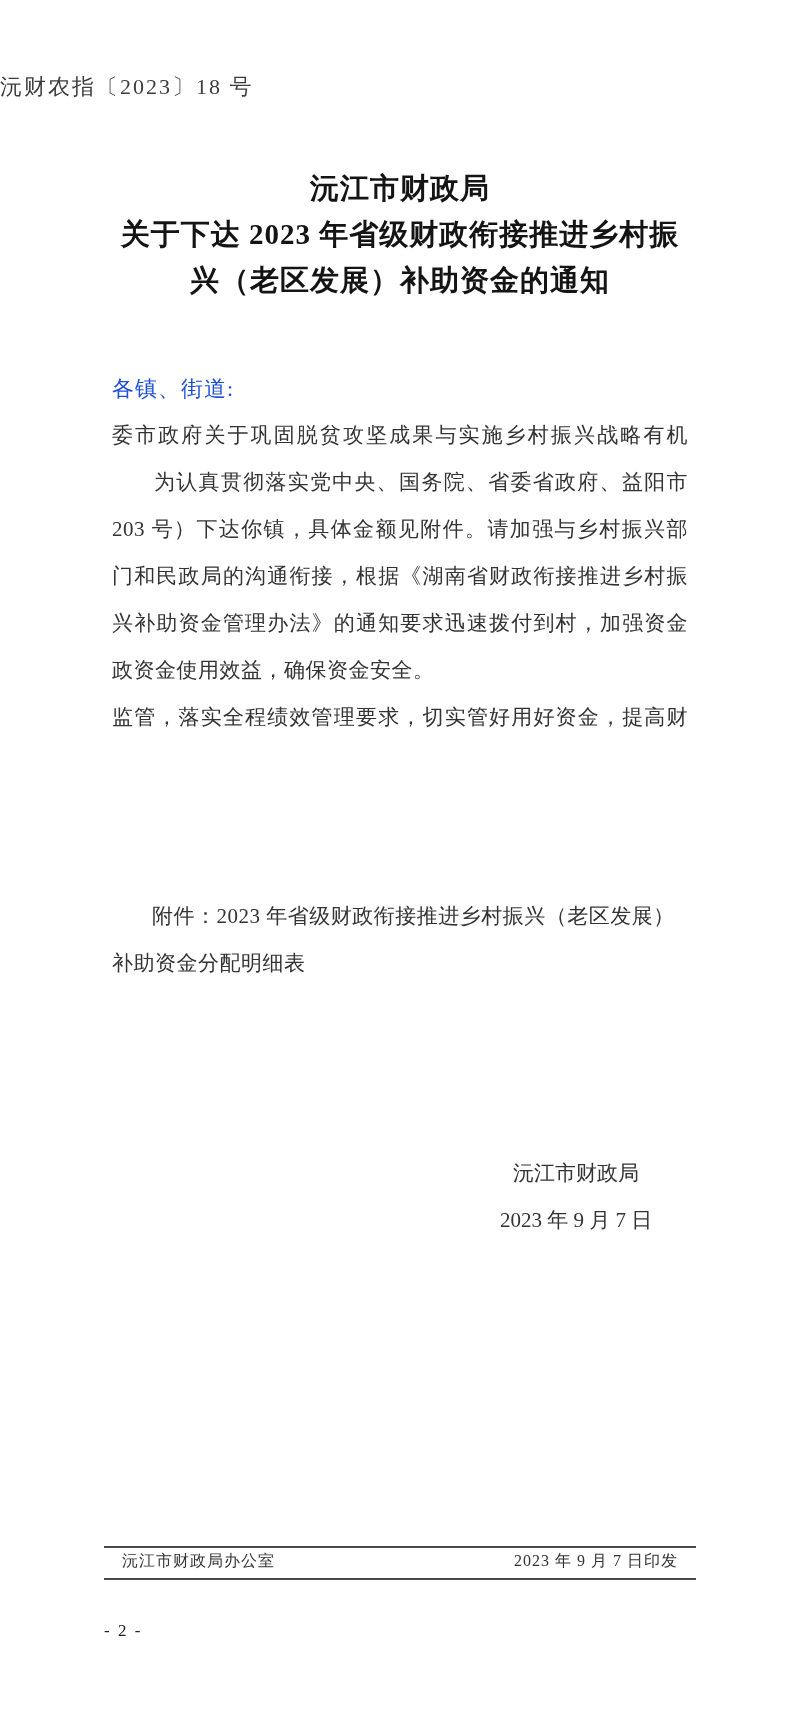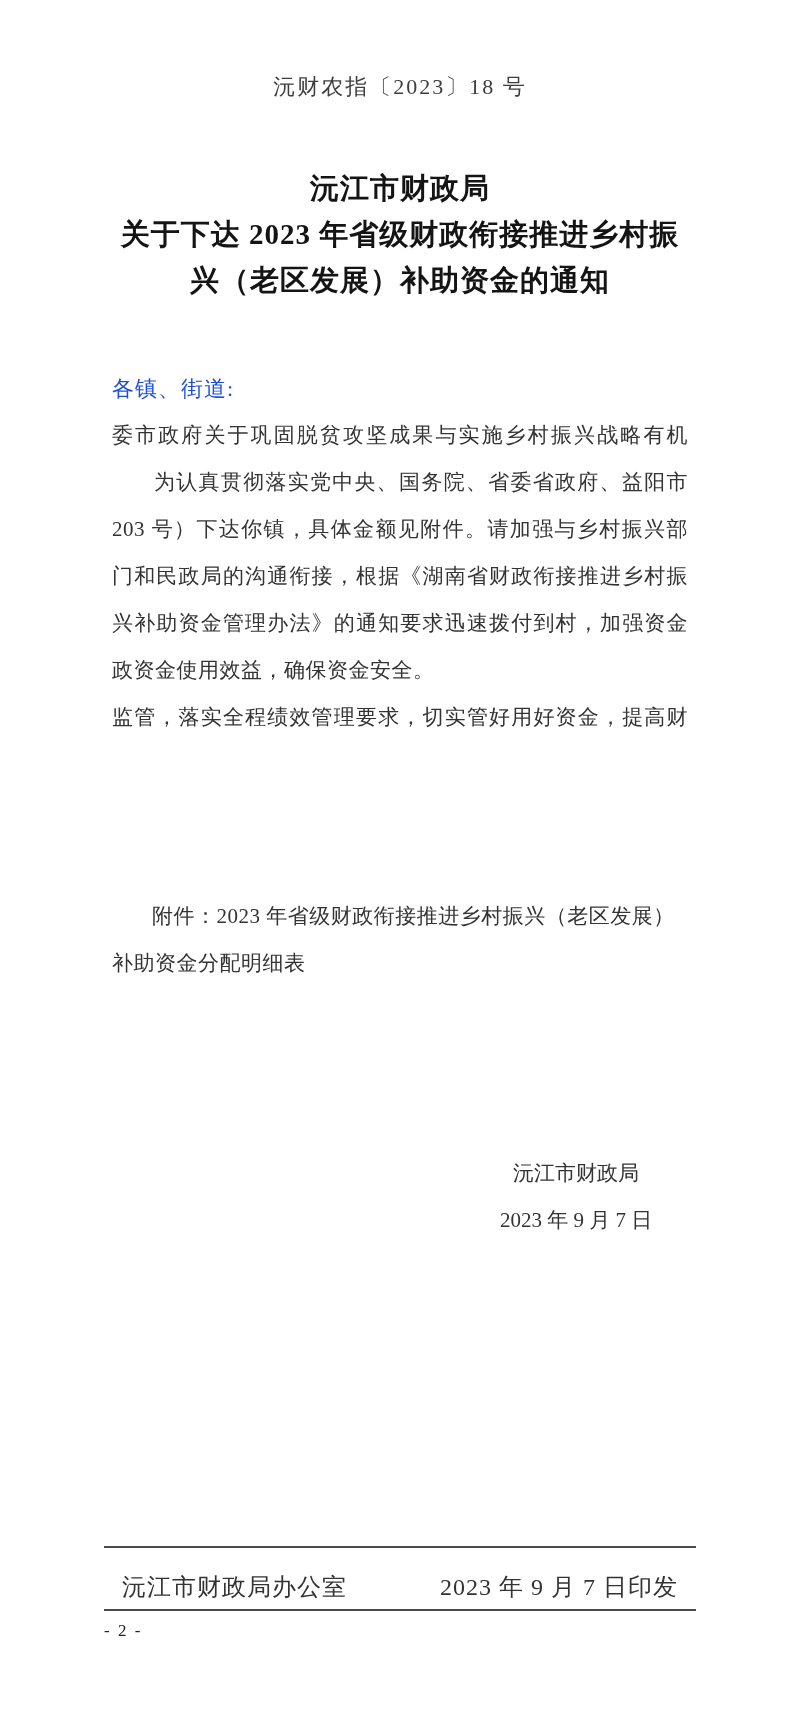--- a/index.html
+++ b/index.html
@@ -6,21 +6,21 @@
   .page {
     position:relative;
     width:800px; height:1717px;
     background:#ffffff;
     font-family:"Liberation Serif","DejaVu Serif",serif;
     color:#2f2f2f;
     overflow:hidden;
   }
   .doc-number {
     position:absolute; top:72px; left:0; width:100%;
-    text-align:center; font-size:22px; letter-spacing:2px; color:#3d3d3d;
+    text-align:left; font-size:22px; letter-spacing:2px; color:#3d3d3d;
   }
   .title-block {
     position:absolute; top:165px; left:60px; width:680px;
     text-align:center; font-weight:bold; font-size:29px;
     line-height:46px; letter-spacing:1px; color:#141414;
   }
   .salutation {
     position:absolute; top:374px; left:112px;
     font-size:22px; color:#1d4ed8; letter-spacing:1px;
   }
@@ -37,23 +37,23 @@
   }
   .attach-first { text-indent:40px; }
   .signature-block {
     position:absolute; top:1150px; left:456px; width:240px;
     text-align:center; font-size:21px; line-height:47px; color:#333333;
   }
   .footer-bar {
     position:absolute; top:1546px; left:104px; width:592px;
     box-sizing:border-box;
     border-top:2px solid #4a4a4a; border-bottom:2px solid #4a4a4a;
-    padding:23px 18px 6px 18px;
+    padding:3px 18px 6px 18px;
     display:flex; justify-content:space-between; align-items:center;
-    font-size:24px; color:#333333; letter-spacing:1px;
+    font-size:16px; color:#333333; letter-spacing:1px;
   }
   .page-number {
     position:absolute; top:1621px; left:104px;
     font-size:17px; letter-spacing:2px; color:#222222;
   }
 </style>
 </head>
 <body>
 
 <div class="page">

